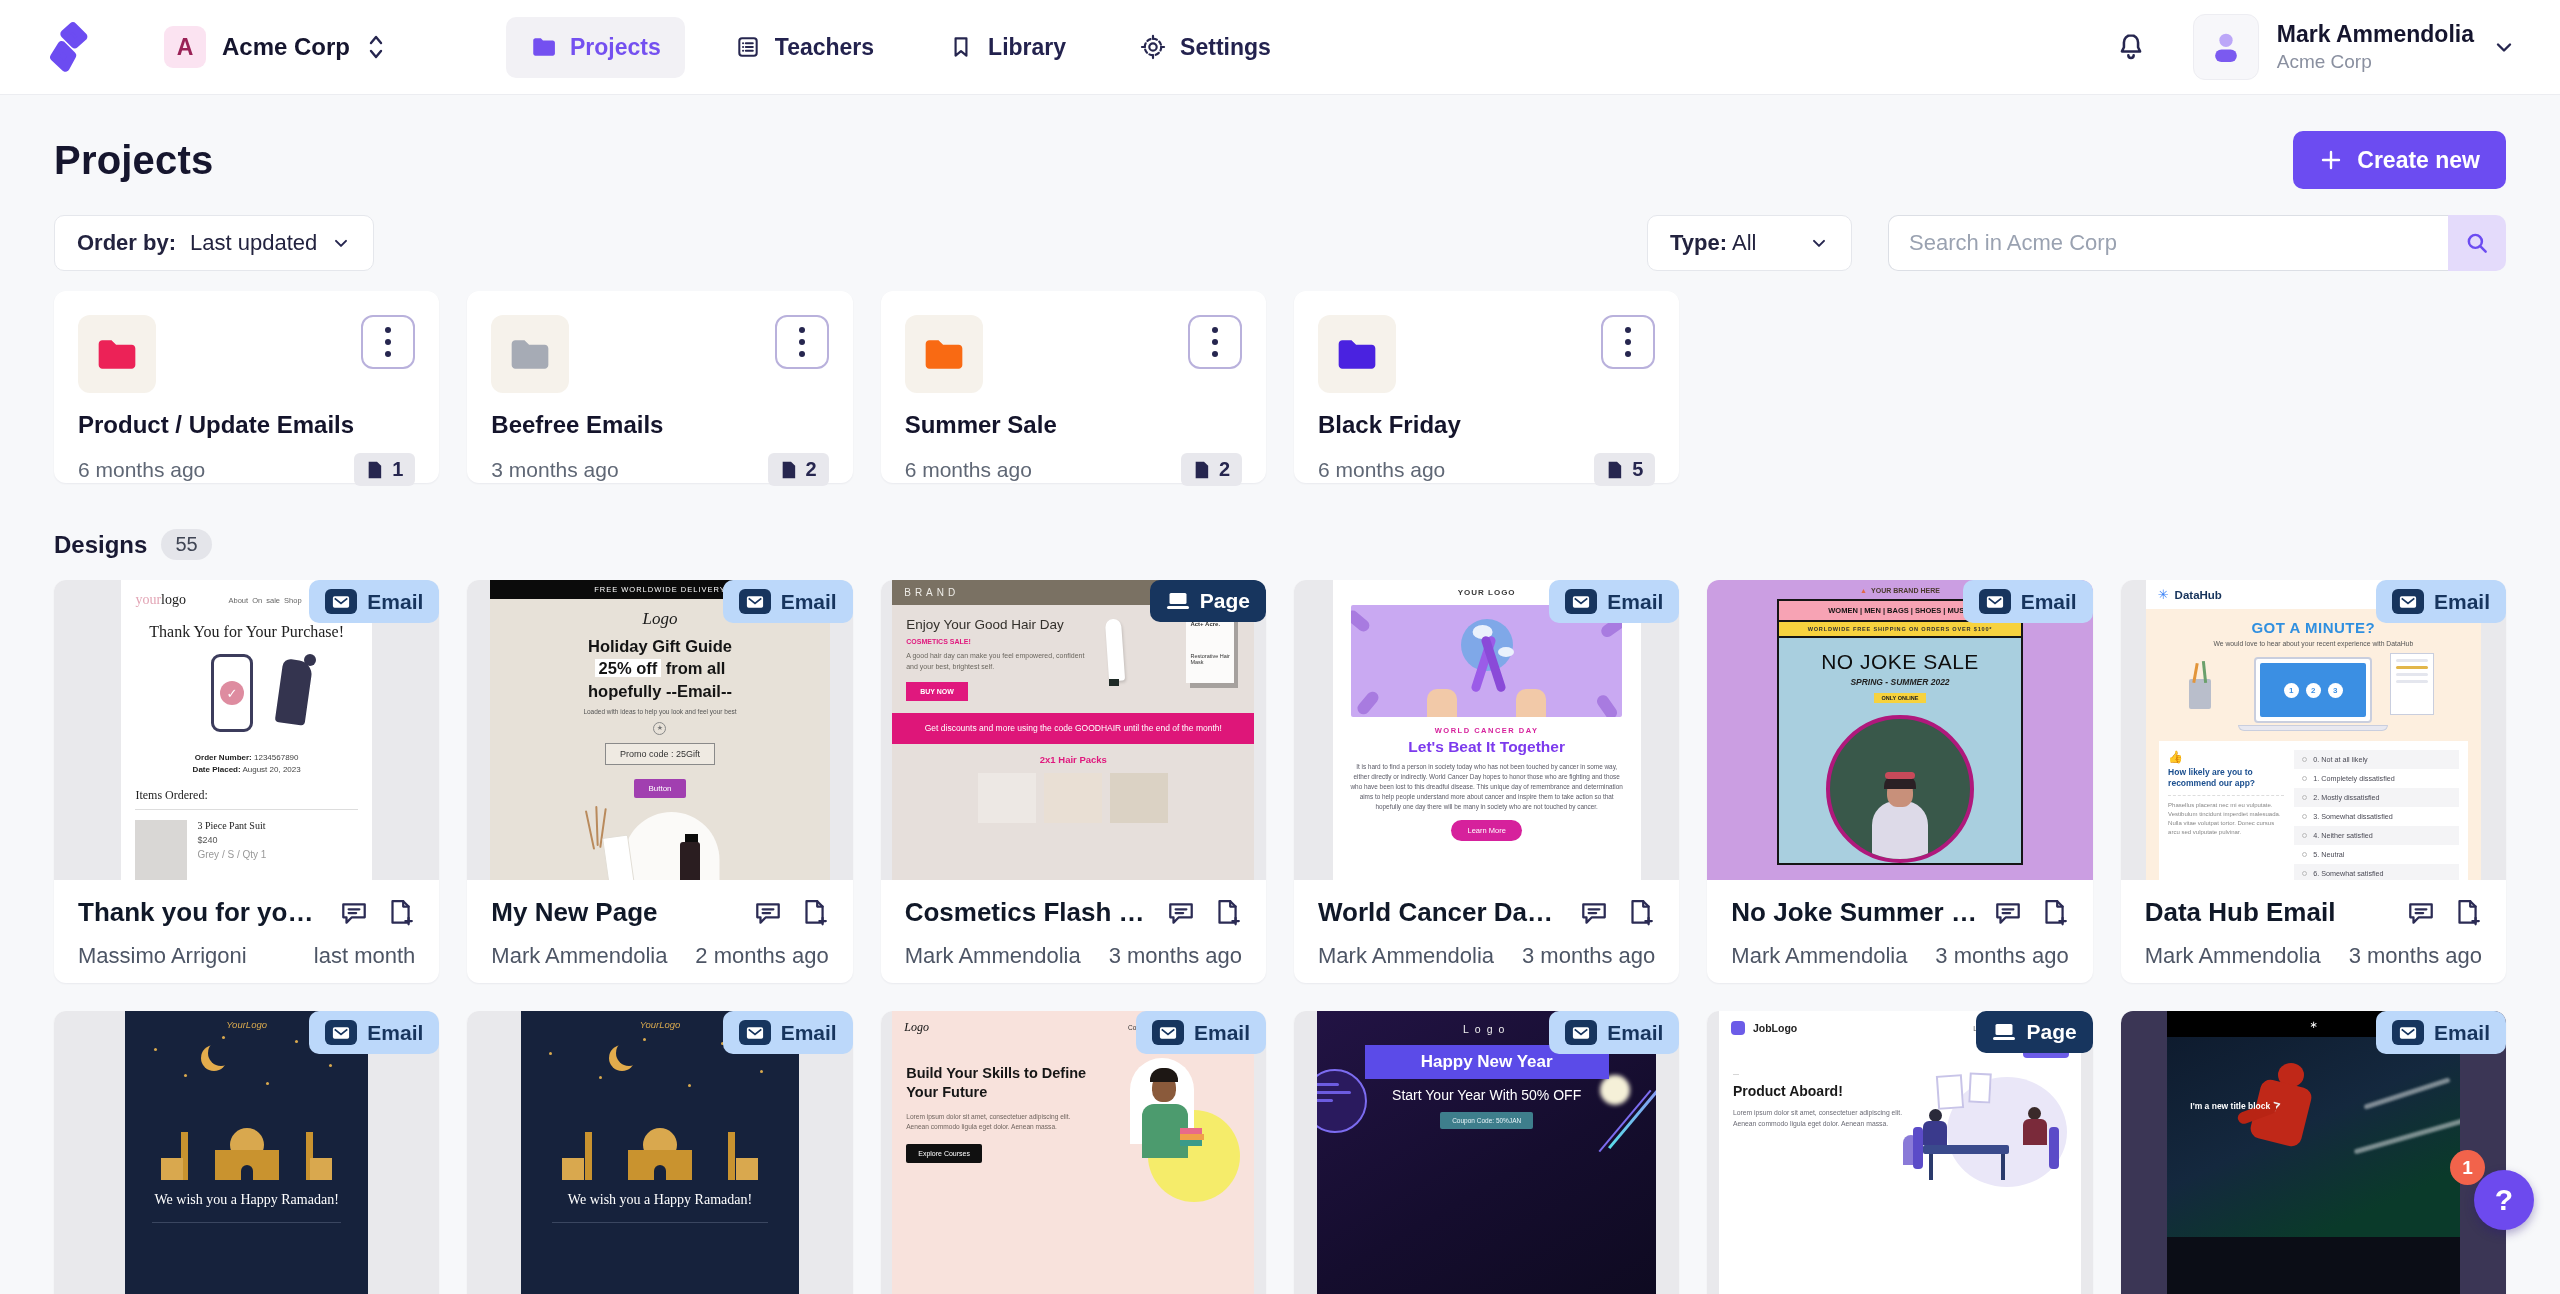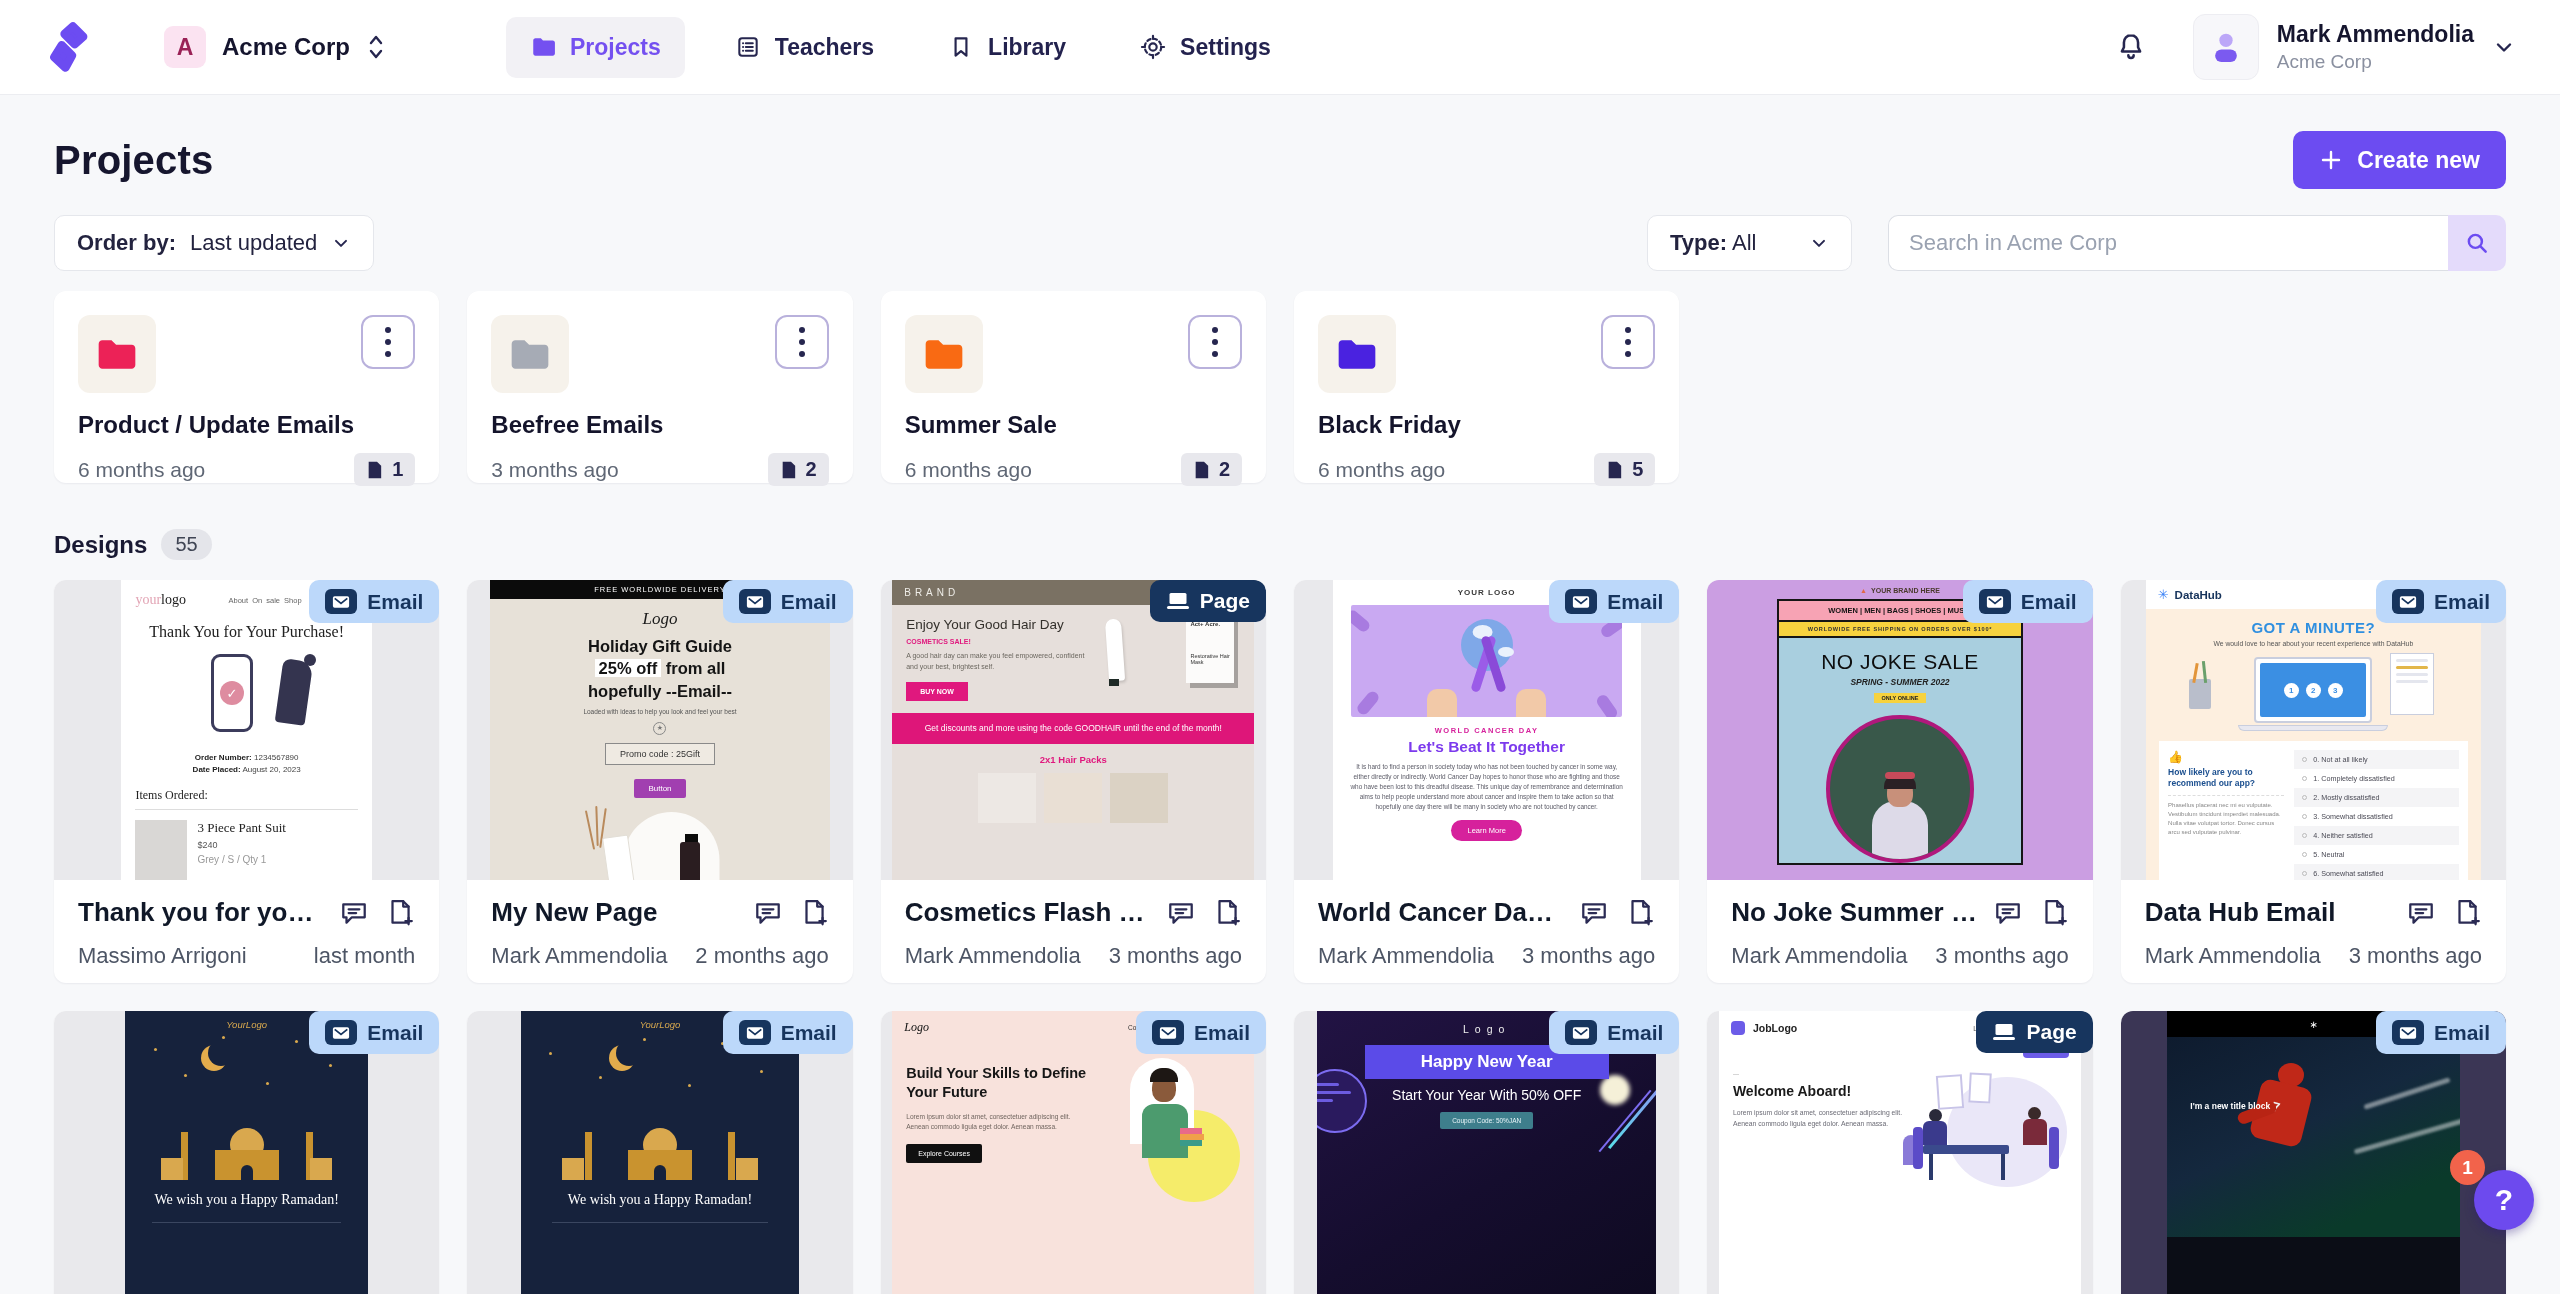--- a/index.html
+++ b/index.html
@@ -79,21 +79,21 @@
   .t1 .ill{height:92px;position:relative;margin-top:10px}
   .t1 .ph{position:absolute;left:34%;top:2px;width:42px;height:78px;border:3px solid #3C3C5C;border-radius:9px;background:#fff}
   .t1 .chk{position:absolute;left:50%;top:50%;transform:translate(-50%,-50%);width:24px;height:24px;border-radius:50%;background:#DE8CA0;color:#fff;font-size:13px;display:flex;align-items:center;justify-content:center}
   .t1 .fig{position:absolute;right:22%;top:8px;width:30px;height:64px;background:#34344F;border-radius:8px 14px 4px 4px;transform:rotate(8deg)}
   .t1 .fg2{position:absolute;right:19%;top:2px;width:12px;height:12px;border-radius:50%;background:#34344F}
   .t1 .ord{text-align:center;font-size:8px;color:#444;margin-top:8px;line-height:1.5}
   .t1 .ord b{color:#222}
   .t1 .io{font-size:12px;color:#222;margin-top:12px;border-bottom:1px solid #DDD;padding-bottom:6px}
   .t1 .prod{display:flex;gap:10px;margin-top:10px}
   .t1 .pimg{width:52px;height:66px;background:#D9D7D5}
-  .t1 .pn{font-size:13px;color:#222}
+  .t1 .pn{font-size:10px;color:#222}
   .t1 .pp{font-size:9px;color:#555;margin-top:4px}
   .t1 .pm{font-size:10px;color:#999;margin-top:4px}
 
   
   .t2 .sheet{width:88%;background:#E7E1D8;text-align:center}
   .t2 .bar{background:#0B0B0B;color:#fff;font-size:7.5px;letter-spacing:1px;padding:5px 0}
   .t2 .lg{font-size:17px;font-style:italic;margin-top:10px;color:#1a1a1a}
   .t2 .h{font-size:16.5px;font-weight:800;color:#141414;line-height:1.35;margin-top:6px}
   .t2 .hl{background:#fff;padding:0 4px}
   .t2 .sub{font-size:6.5px;color:#555;margin-top:6px}
@@ -1089,21 +1089,21 @@
         <div class="sheet">
           <div class="hd">
               <span class="sq"></span>
               <span class="lg">JobLogo</span>
               <span class="nv">Log In     Find Job     Post a Job</span>
             </div>
           <span class="jbtn">Job</span>
           <div class="bd">
             <div class="lcol">
               <div class="pre">—</div>
-              <div class="h">Welcome Aboard!</div>
+              <div class="h">Product Aboard!</div>
               <div class="tx">Lorem ipsum dolor sit amet, consectetuer adipiscing elit. Aenean commodo ligula eget dolor. Aenean massa.</div>
             </div>
             <div class="rcol">
               <span class="blob"></span>
               <span class="frame" style="left:30px;top:4px;width:26px;height:34px;transform:rotate(-4deg)"></span>
               <span class="frame" style="left:62px;top:2px;width:22px;height:30px;transform:rotate(3deg)"></span>
               <span class="plant"></span>
                 <span class="ch1"></span>
                 <span class="ch2"></span>
               <span class="p1h"></span>

